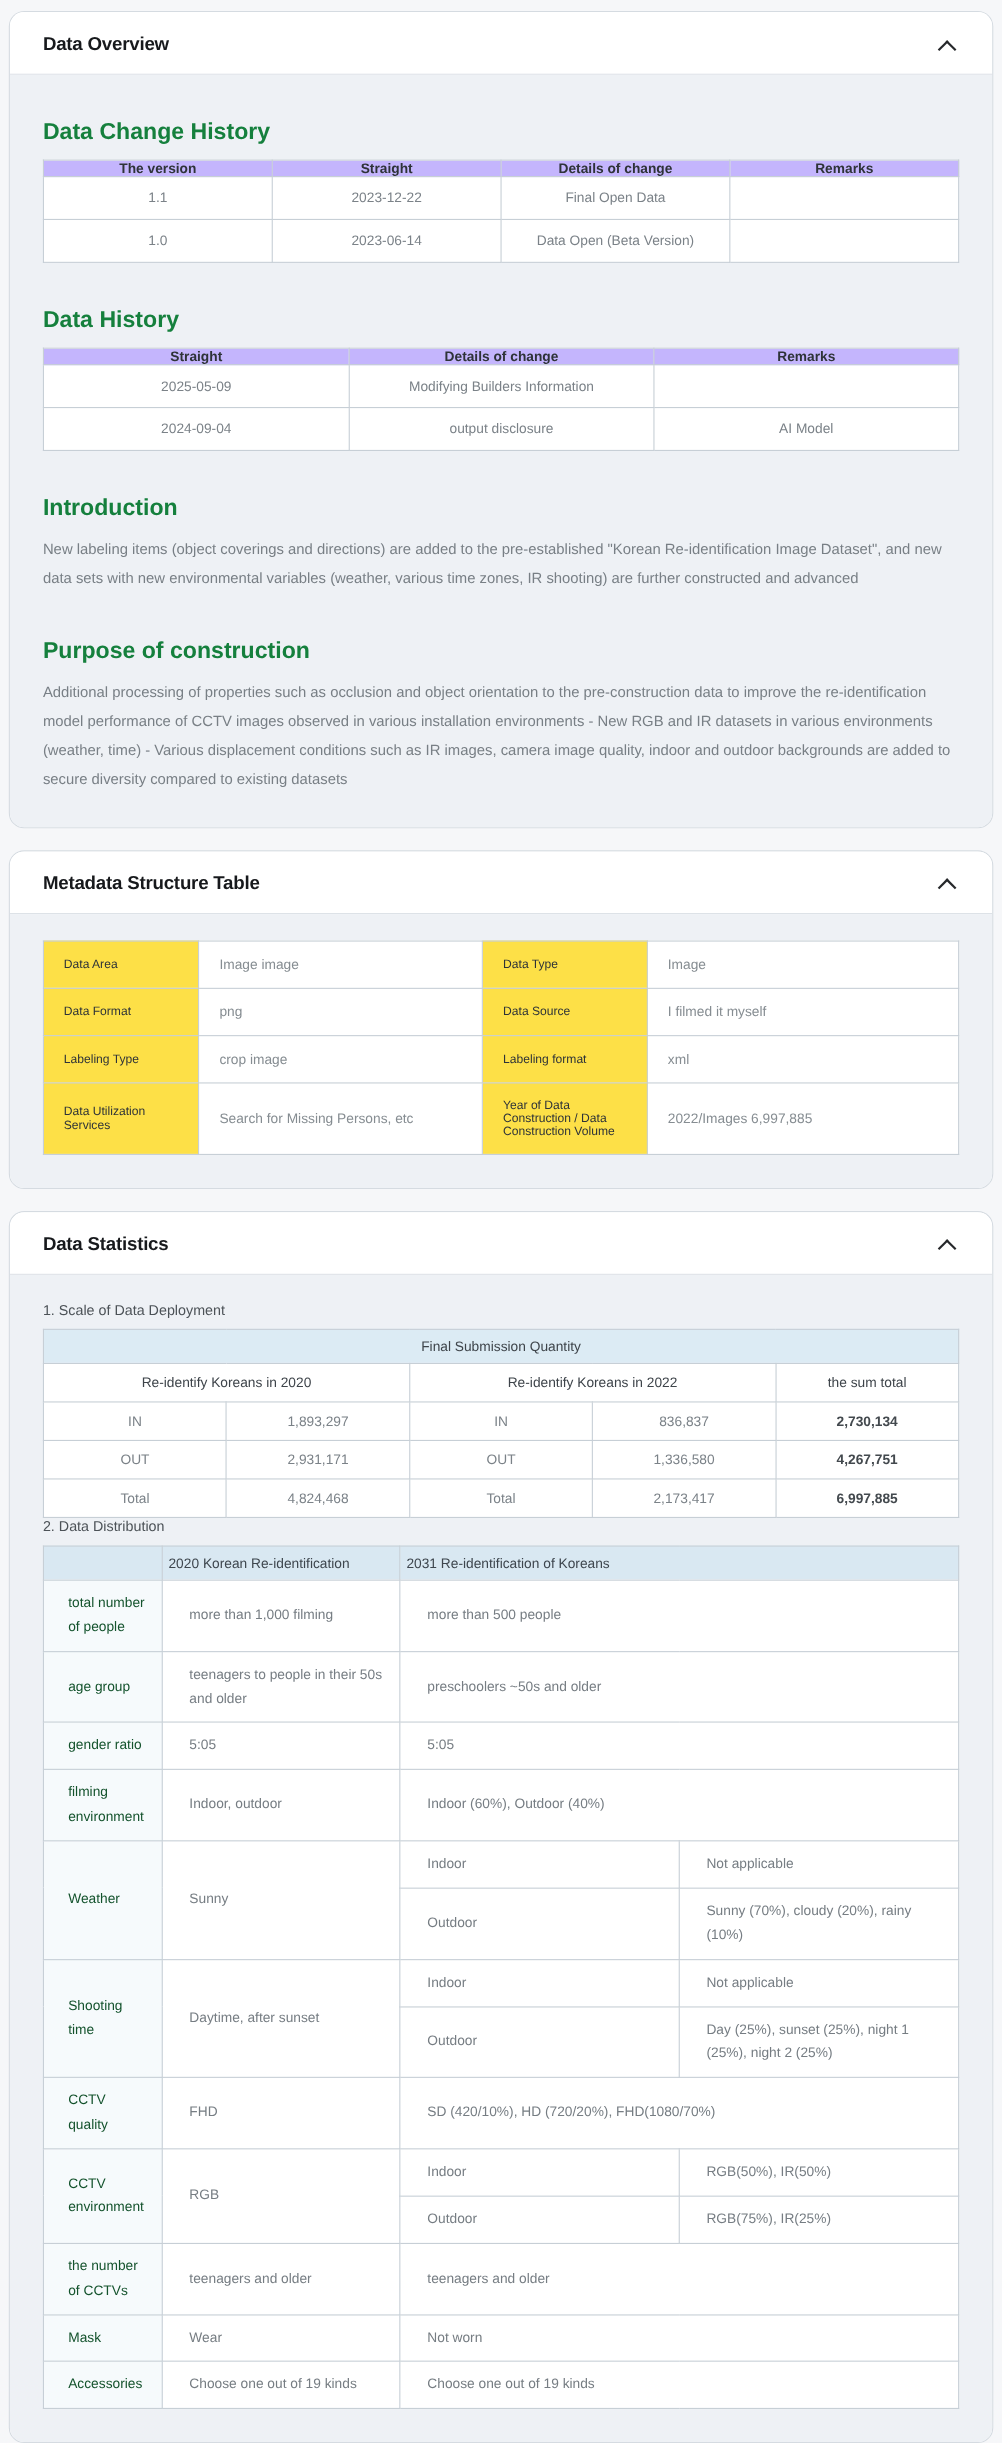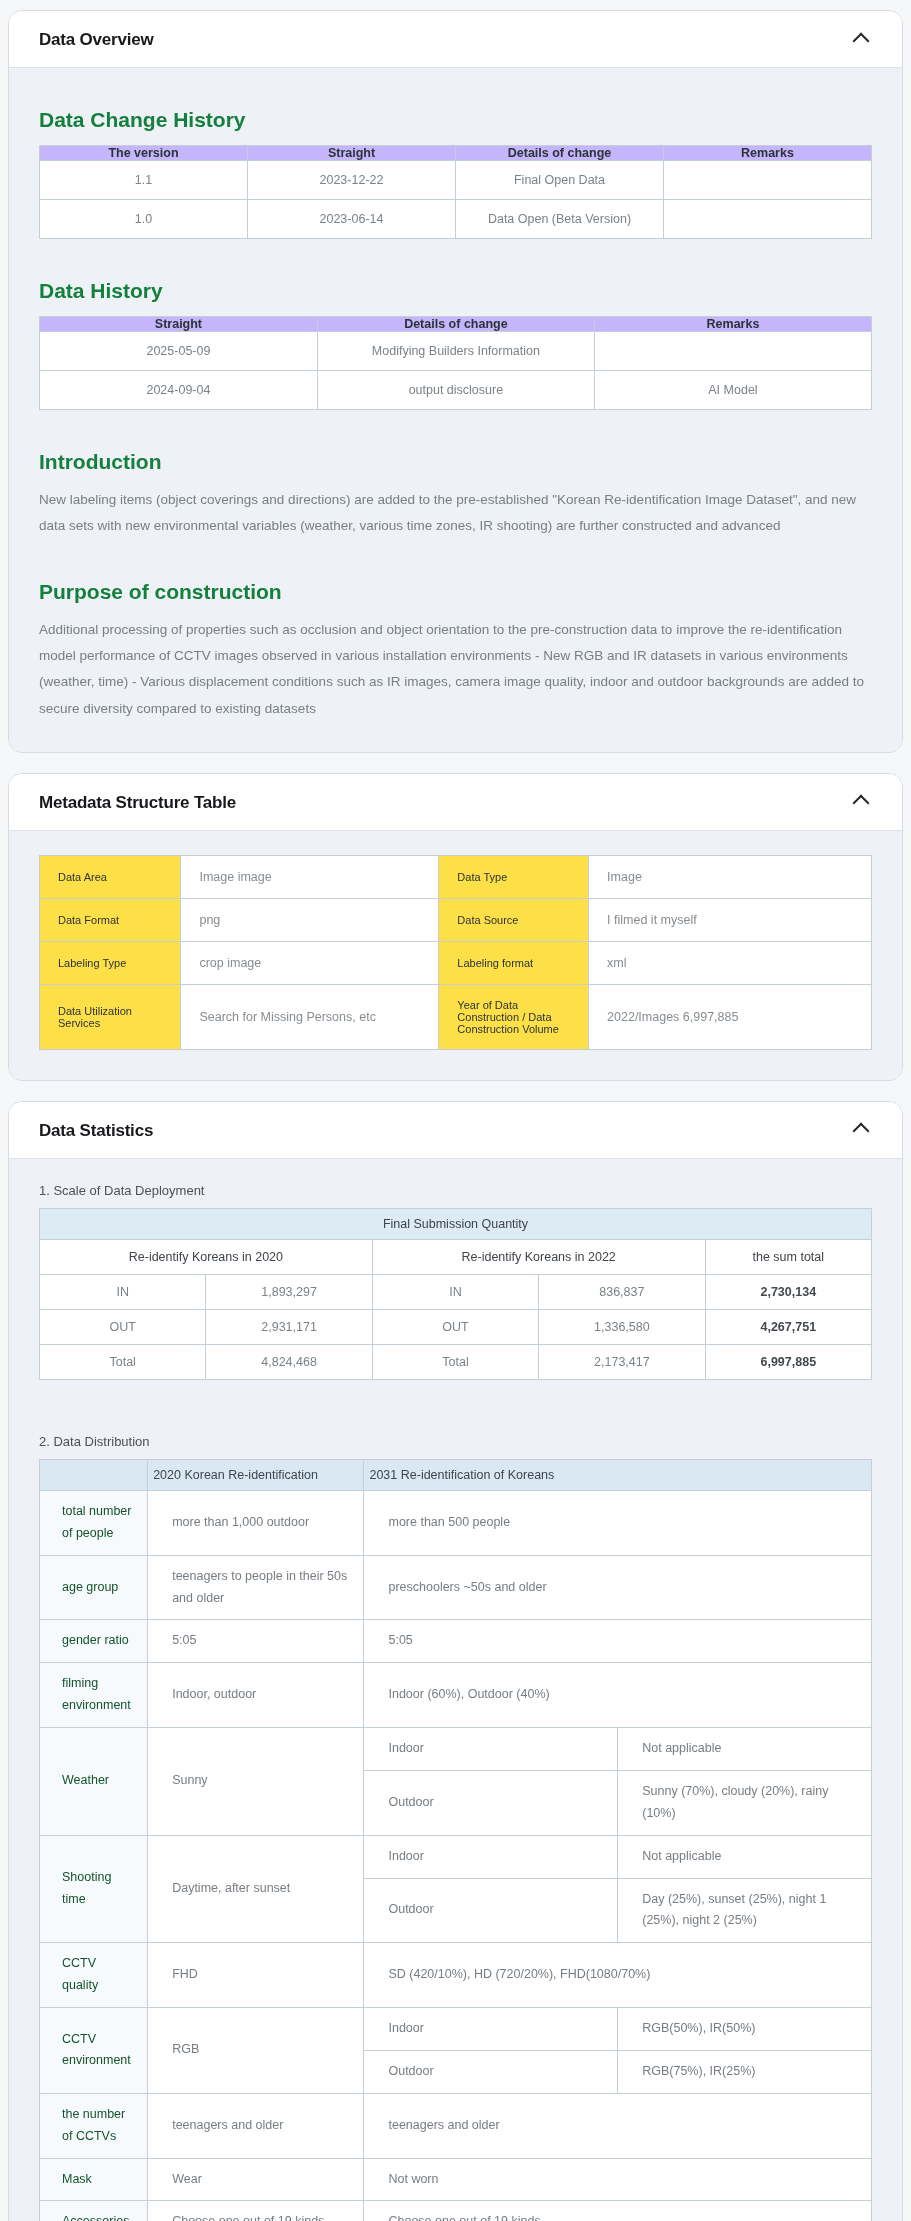--- a/index.html
+++ b/index.html
@@ -1,37 +1,37 @@
 <!DOCTYPE html>
 <html><head>
 <meta charset="utf-8">
 <style>
   html,body{margin:0;padding:0;background:#f6f7f9;font-family:"Liberation Sans",sans-serif;}
   .page{width:911px;box-sizing:border-box;padding:10px 8px 14px;}
   .card{background:#fff;border:1px solid #d5dbe1;border-radius:14px;overflow:hidden;margin-bottom:20px;}
-  .card-header{display:flex;justify-content:space-between;align-items:flex-start;padding:19px 30px 17px;background:#fff;border-bottom:1px solid #dde2e7;cursor:pointer;}
+  .card-header{display:flex;justify-content:space-between;align-items:flex-end;padding:19px 30px 17px;background:#fff;border-bottom:1px solid #dde2e7;cursor:pointer;}
   .card-title{font-size:17px;font-weight:bold;color:#17191c;letter-spacing:-0.2px;}
   .chev-box{width:22px;height:16px;display:flex;justify-content:center;align-items:center;}
   .chev{width:10px;height:10px;border-left:2.5px solid #26282b;border-top:2.5px solid #26282b;transform:rotate(45deg);margin-top:5px;}
   .card-body{background:#eef1f5;padding:24px 30px 30px;}
   .sec-h{font-size:21px;font-weight:bold;color:#15803d;margin:16px 0 13px;}
   .sec-h.later{margin-top:40px;}
   .para{font-size:13.5px;line-height:1.95;color:#787f85;margin:0;}
   table{width:100%;border-collapse:collapse;background:#fff;table-layout:fixed;}
   th,td{border:1px solid #c7cfd6;font-size:12.5px;overflow-wrap:break-word;}
   
   .ct th{background:#c4b5fd;color:#2e3338;font-weight:bold;text-align:center;padding:0 6px;}
   .ct td{color:#7b8288;text-align:center;padding:12px 8px;}
   
   .meta td{padding:14px 18px;text-align:left;}
   .m-label{background:#fde047;font-weight:normal;color:#2e3338;font-size:11px;}
   .m-value{background:#fff;color:#868d92;}
   
   .stat-sub{font-size:13px;color:#4c5257;font-weight:normal;margin:0 0 10px;}
-  .stat-sub.later{margin-top:54px;}
+  .stat-sub.later{}
   .scale th{font-weight:normal;color:#3e444a;}
   .scale .top-h{background:#dcebf4;padding:8px 6px;}
   .scale .grp-h{background:#fff;padding:10px 6px;}
   .scale td{padding:10px 6px;}
   .scale td.sum{font-weight:bold;color:#43494e;}
   
   .dist th{background:#d9e8f2;color:#3e464e;font-weight:normal;text-align:left;padding:8px 5px;}
   .dist td{color:#767d83;text-align:left;padding:10px 14px 10px 24px;line-height:1.75;background:#fff;}
   .dist td.d-label{background:#f6fafc;color:#14532d;padding-left:22px;}
 </style>
@@ -220,21 +220,21 @@
           </colgroup>
         <tbody>
             <tr>
           <th></th>
           <th>2020 Korean Re-identification</th>
           <th colspan="2">2031 Re-identification of Koreans</th>
         </tr>
 
         <tr>
           <td class="d-label">total number of people</td>
-          <td>more than 1,000 outdoor</td>
+          <td>more than 1,000 filming</td>
           <td colspan="2">more than 500 people</td>
         </tr>
 
         <tr>
           <td class="d-label">age group</td>
           <td>teenagers to people in their 50s and older</td>
           <td colspan="2">preschoolers ~50s and older</td>
         </tr>
 
         <tr>

